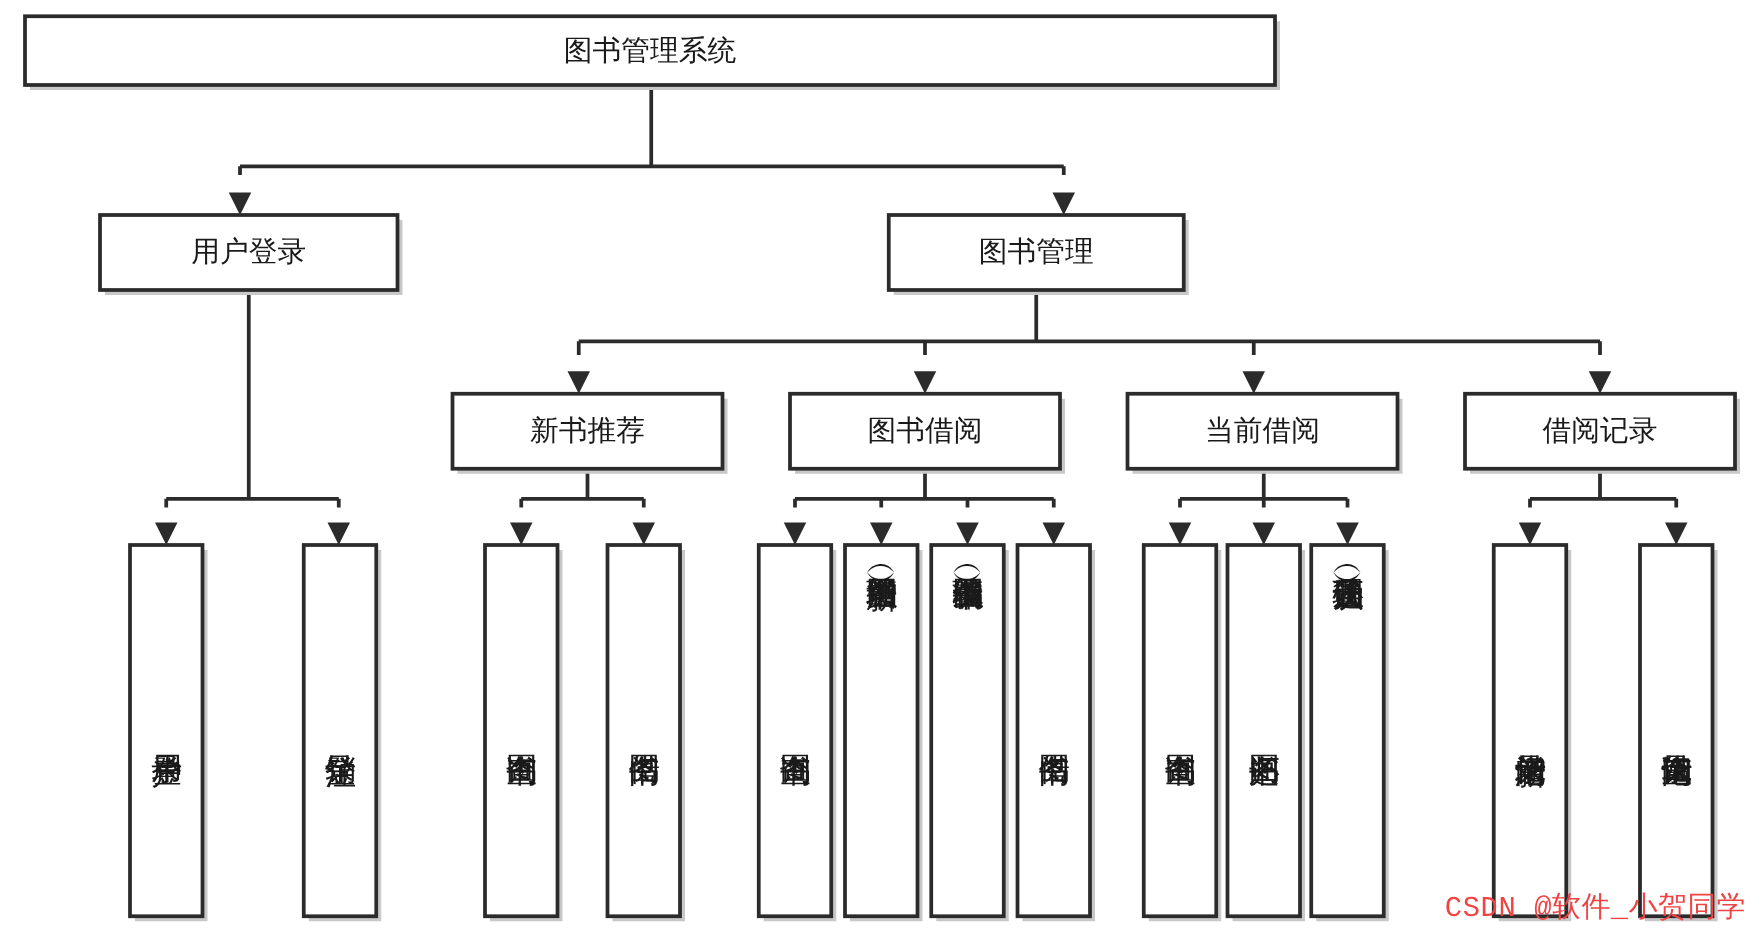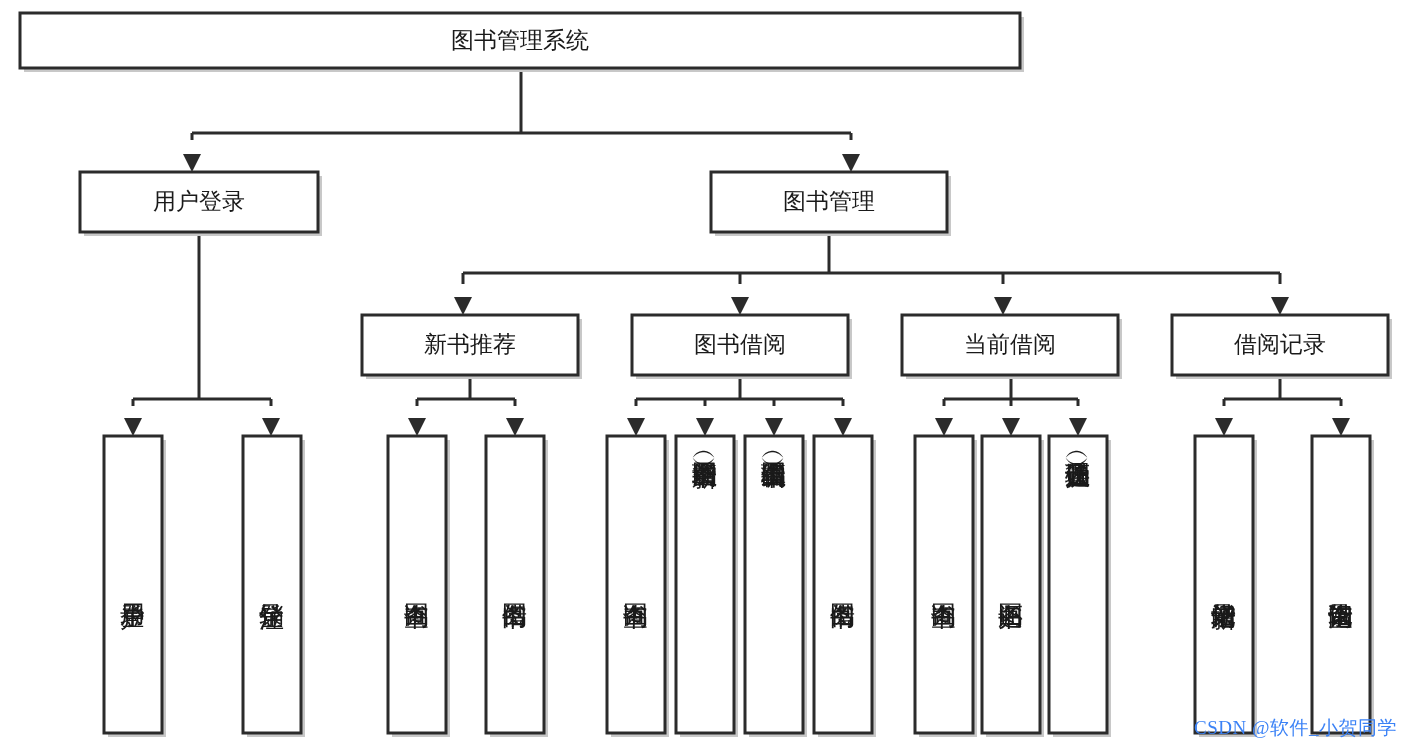--- a/index.html
+++ b/index.html
@@ -45,23 +45,23 @@
   }
   .node-label-vert {
     fill: #1a1a1a;
     font-family: "Liberation Sans", "DejaVu Sans", sans-serif;
     font-size: 25px;
   }
   .watermark {
     position: absolute;
     right: 8px;
     bottom: 6px;
-    font-family: Liberation Serif, serif;
-    font-size: 19px;
-    color: #3b82f6;
+    font-family: Liberation Mono, monospace;
+    font-size: 23px;
+    color: #ef4444;
     letter-spacing: 0.5px;
     white-space: nowrap;
   }
 </style>
 </head>
 <body>
 
 <svg id="diagram" viewBox="0 0 1405 747" xmlns="http://www.w3.org/2000/svg">
 
   <defs>

